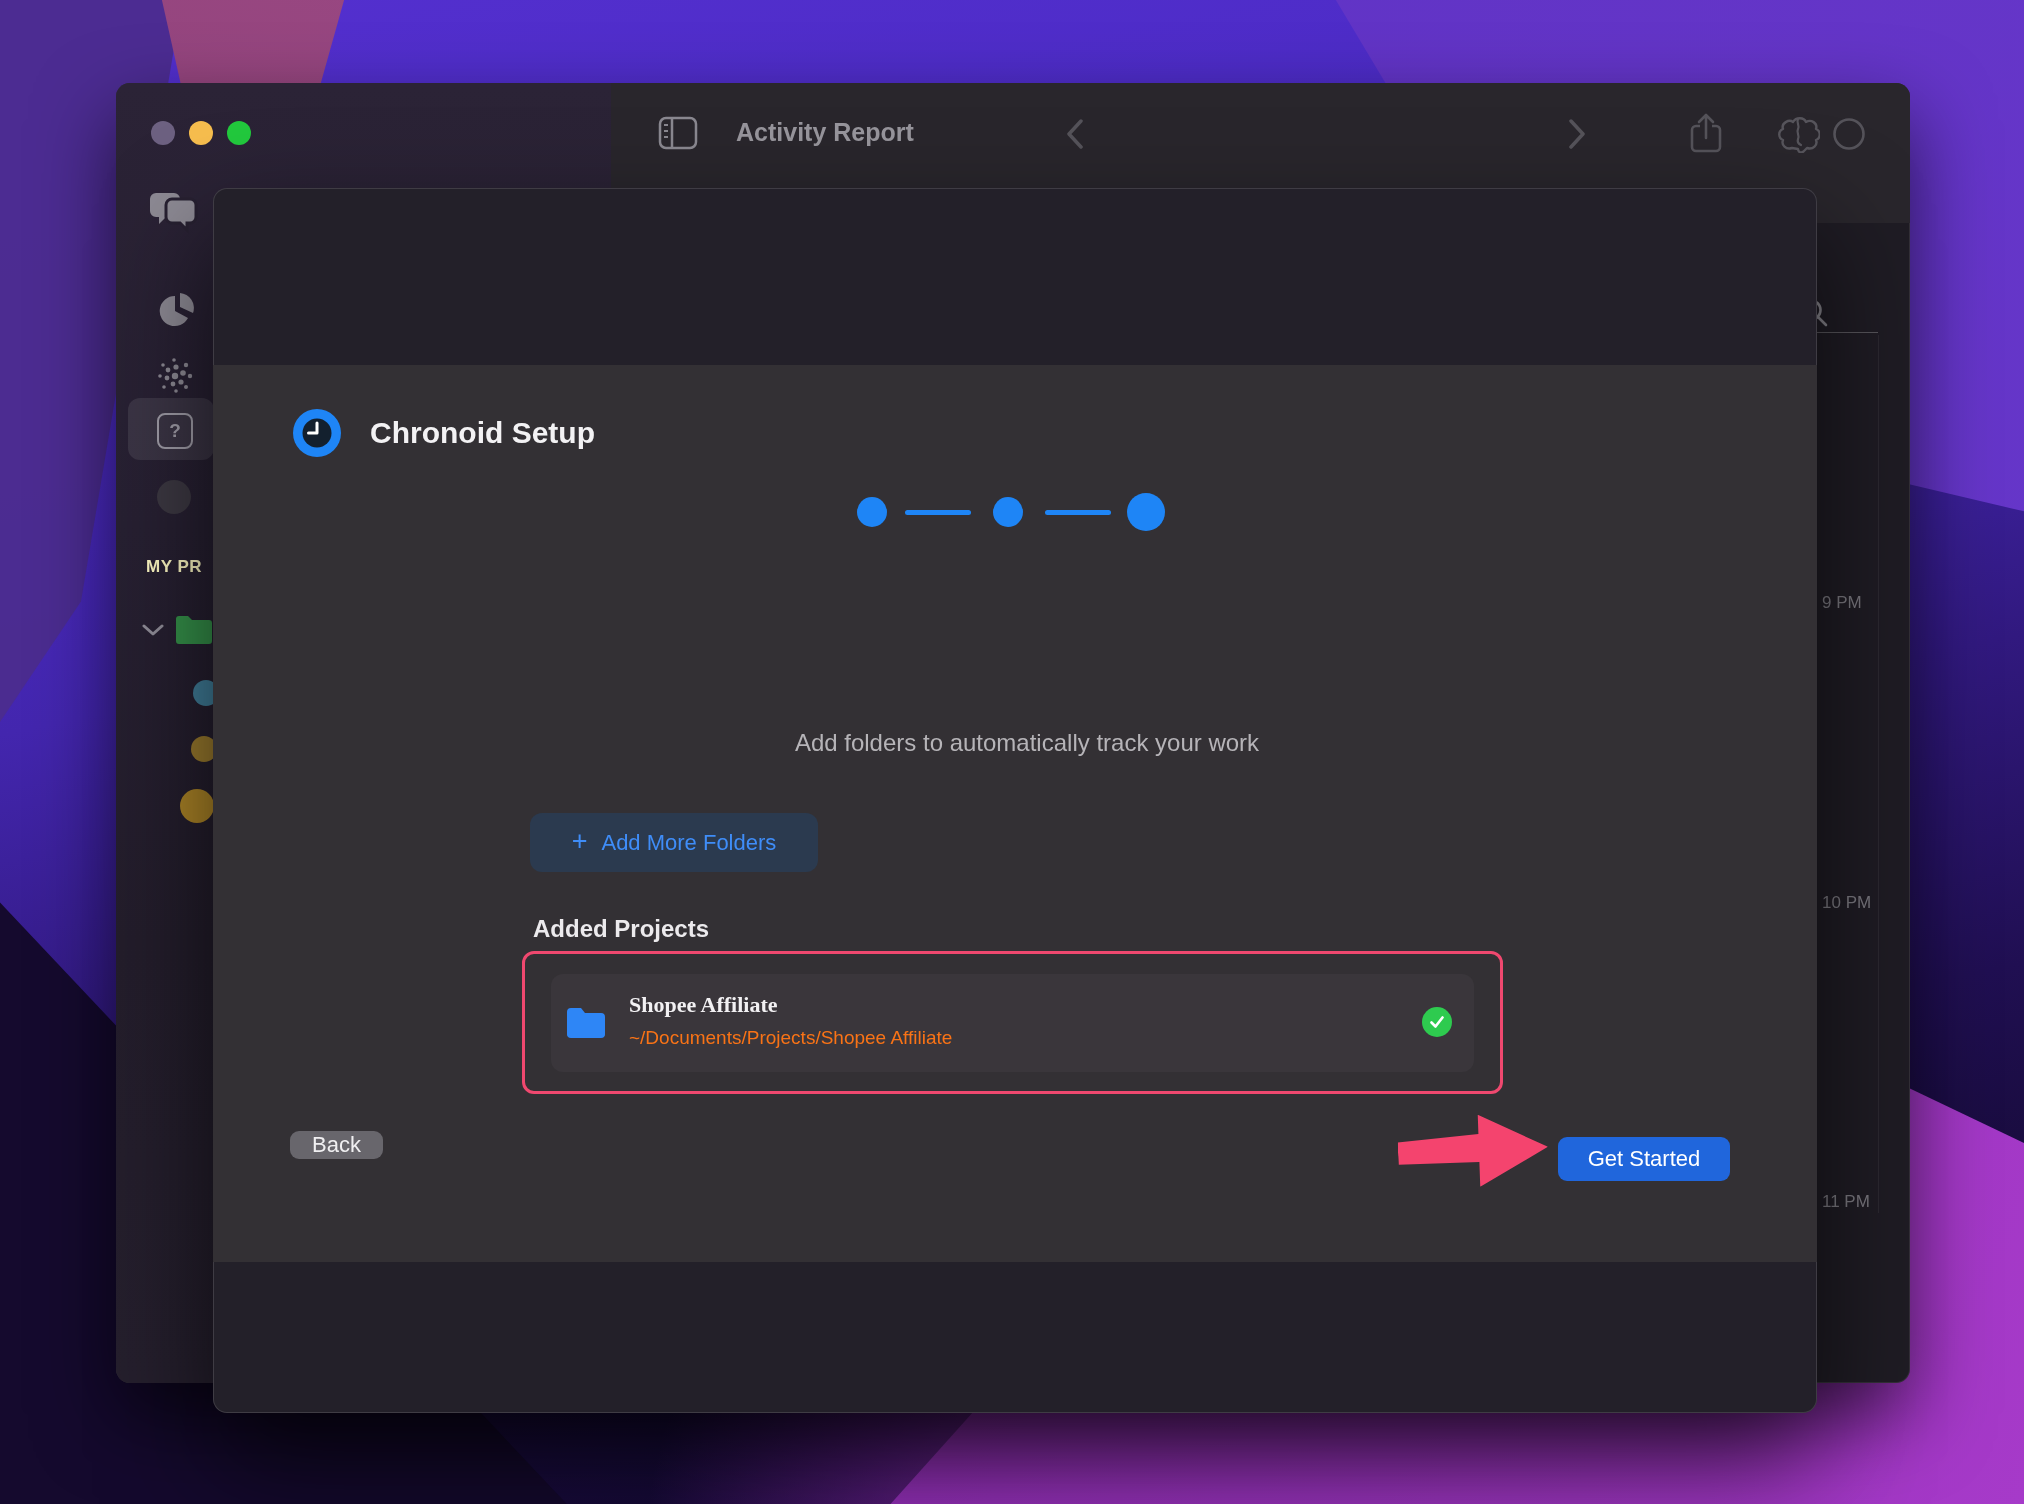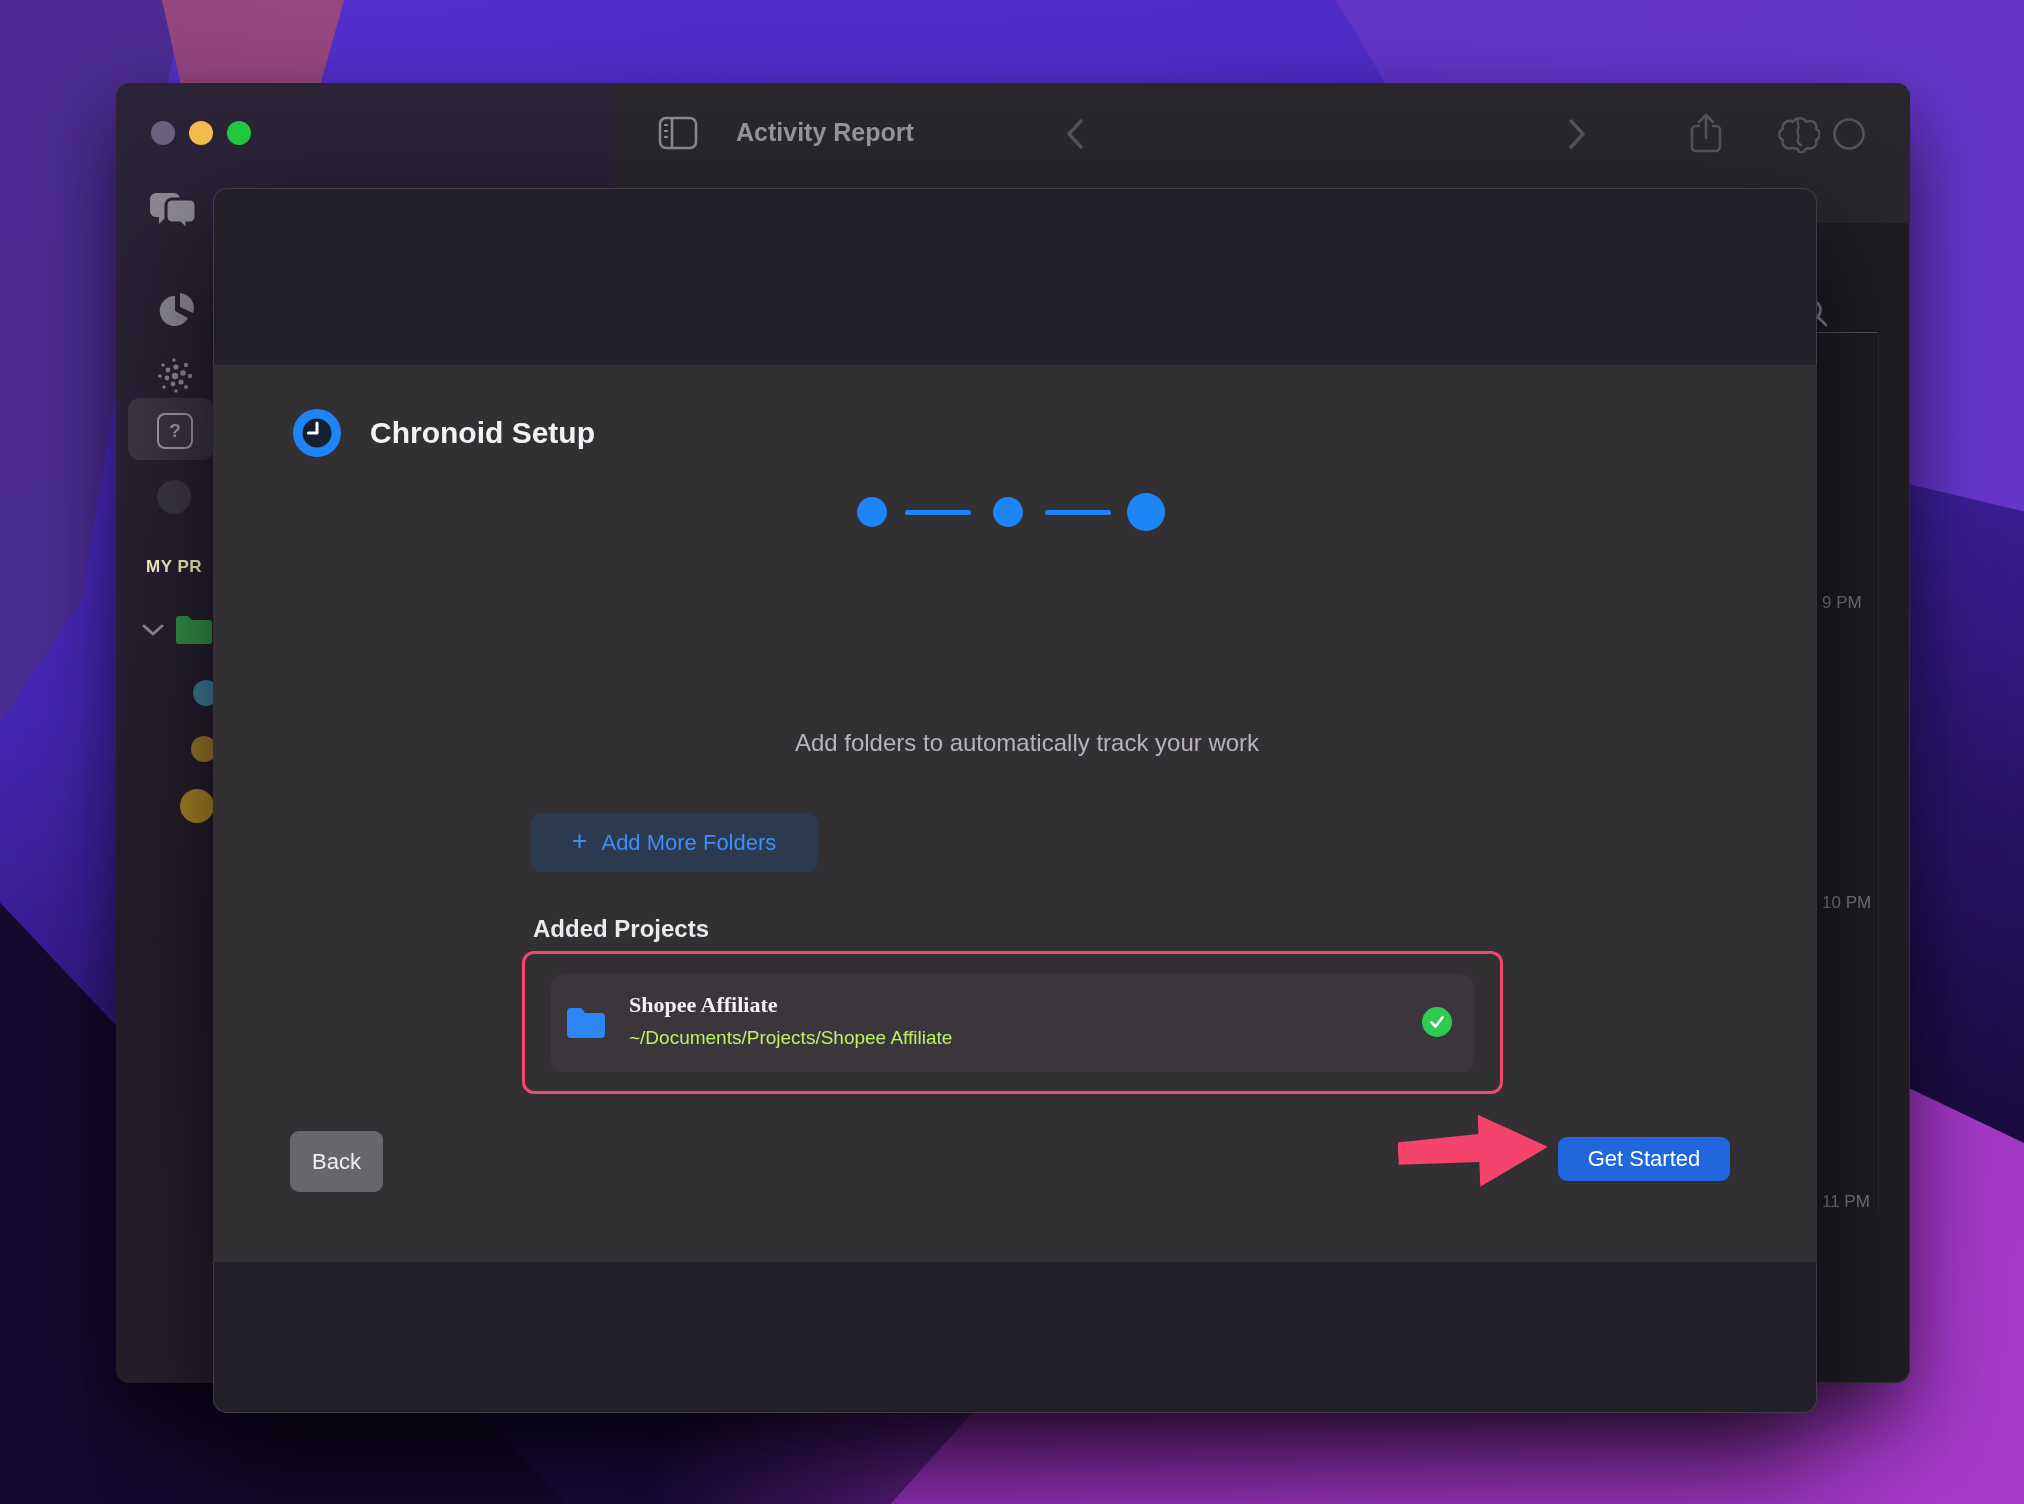--- a/index.html
+++ b/index.html
@@ -48,22 +48,22 @@
   .step-label{top:353px;font-size:20px;color:#97959a;}
   .main-title{top:479px;font-size:34px;font-weight:bold;color:#f5f4f6;}
   .subtitle{top:541px;font-size:24px;color:#b6b4b8;padding-left:19px;}
   .add-btn{left:317px;top:625px;width:288px;height:59px;border-radius:12px;background:#2b3a4f;
     display:flex;align-items:center;justify-content:center;gap:14px;color:#3f8df8;font-size:22px;cursor:pointer;}
   .add-plus{font-size:27px;font-weight:normal;margin-top:-2px;}
   .added-label{left:320px;top:727px;font-size:24px;font-weight:bold;color:#eceaed;}
   .hl-box{left:309px;top:763px;width:981px;height:143px;border-radius:12px;border:3px solid #f0486f;box-sizing:border-box;}
   .proj-card{left:338px;top:786px;width:923px;height:98px;border-radius:12px;background:#3a363b;cursor:default;}
   .proj-name{left:416px;top:804px;font-size:22px;font-weight:bold;color:#f2f1f3;white-space:nowrap;font-family:Liberation Serif, serif;}
-  .proj-path{left:416px;top:839px;font-size:19px;color:#bef264;white-space:nowrap;}
-  .back-btn{left:77px;top:943px;width:93px;height:61px;border-radius:9px;background:#68666c;
+  .proj-path{left:416px;top:839px;font-size:19px;color:#f97316;white-space:nowrap;}
+  .back-btn{left:77px;top:943px;width:93px;height:28px;border-radius:9px;background:#68666c;
     display:flex;align-items:center;justify-content:center;font-size:22px;color:#f0eff1;cursor:pointer;}
   .go-btn{left:1345px;top:949px;width:172px;height:44px;border-radius:9px;background:#2066dc;
     display:flex;align-items:center;justify-content:center;font-size:22px;color:#ffffff;cursor:pointer;}
   .pink-arrow{left:1185px;top:923px;width:150px;height:80px;background:#f4446e;transform:rotate(-2deg);
     clip-path:polygon(0 36%,54% 29%,54% 5%,100% 48%,54% 95%,54% 64%,0 64%);}
   svg{display:block;}
 </style>
 </head>
 <body>
 

